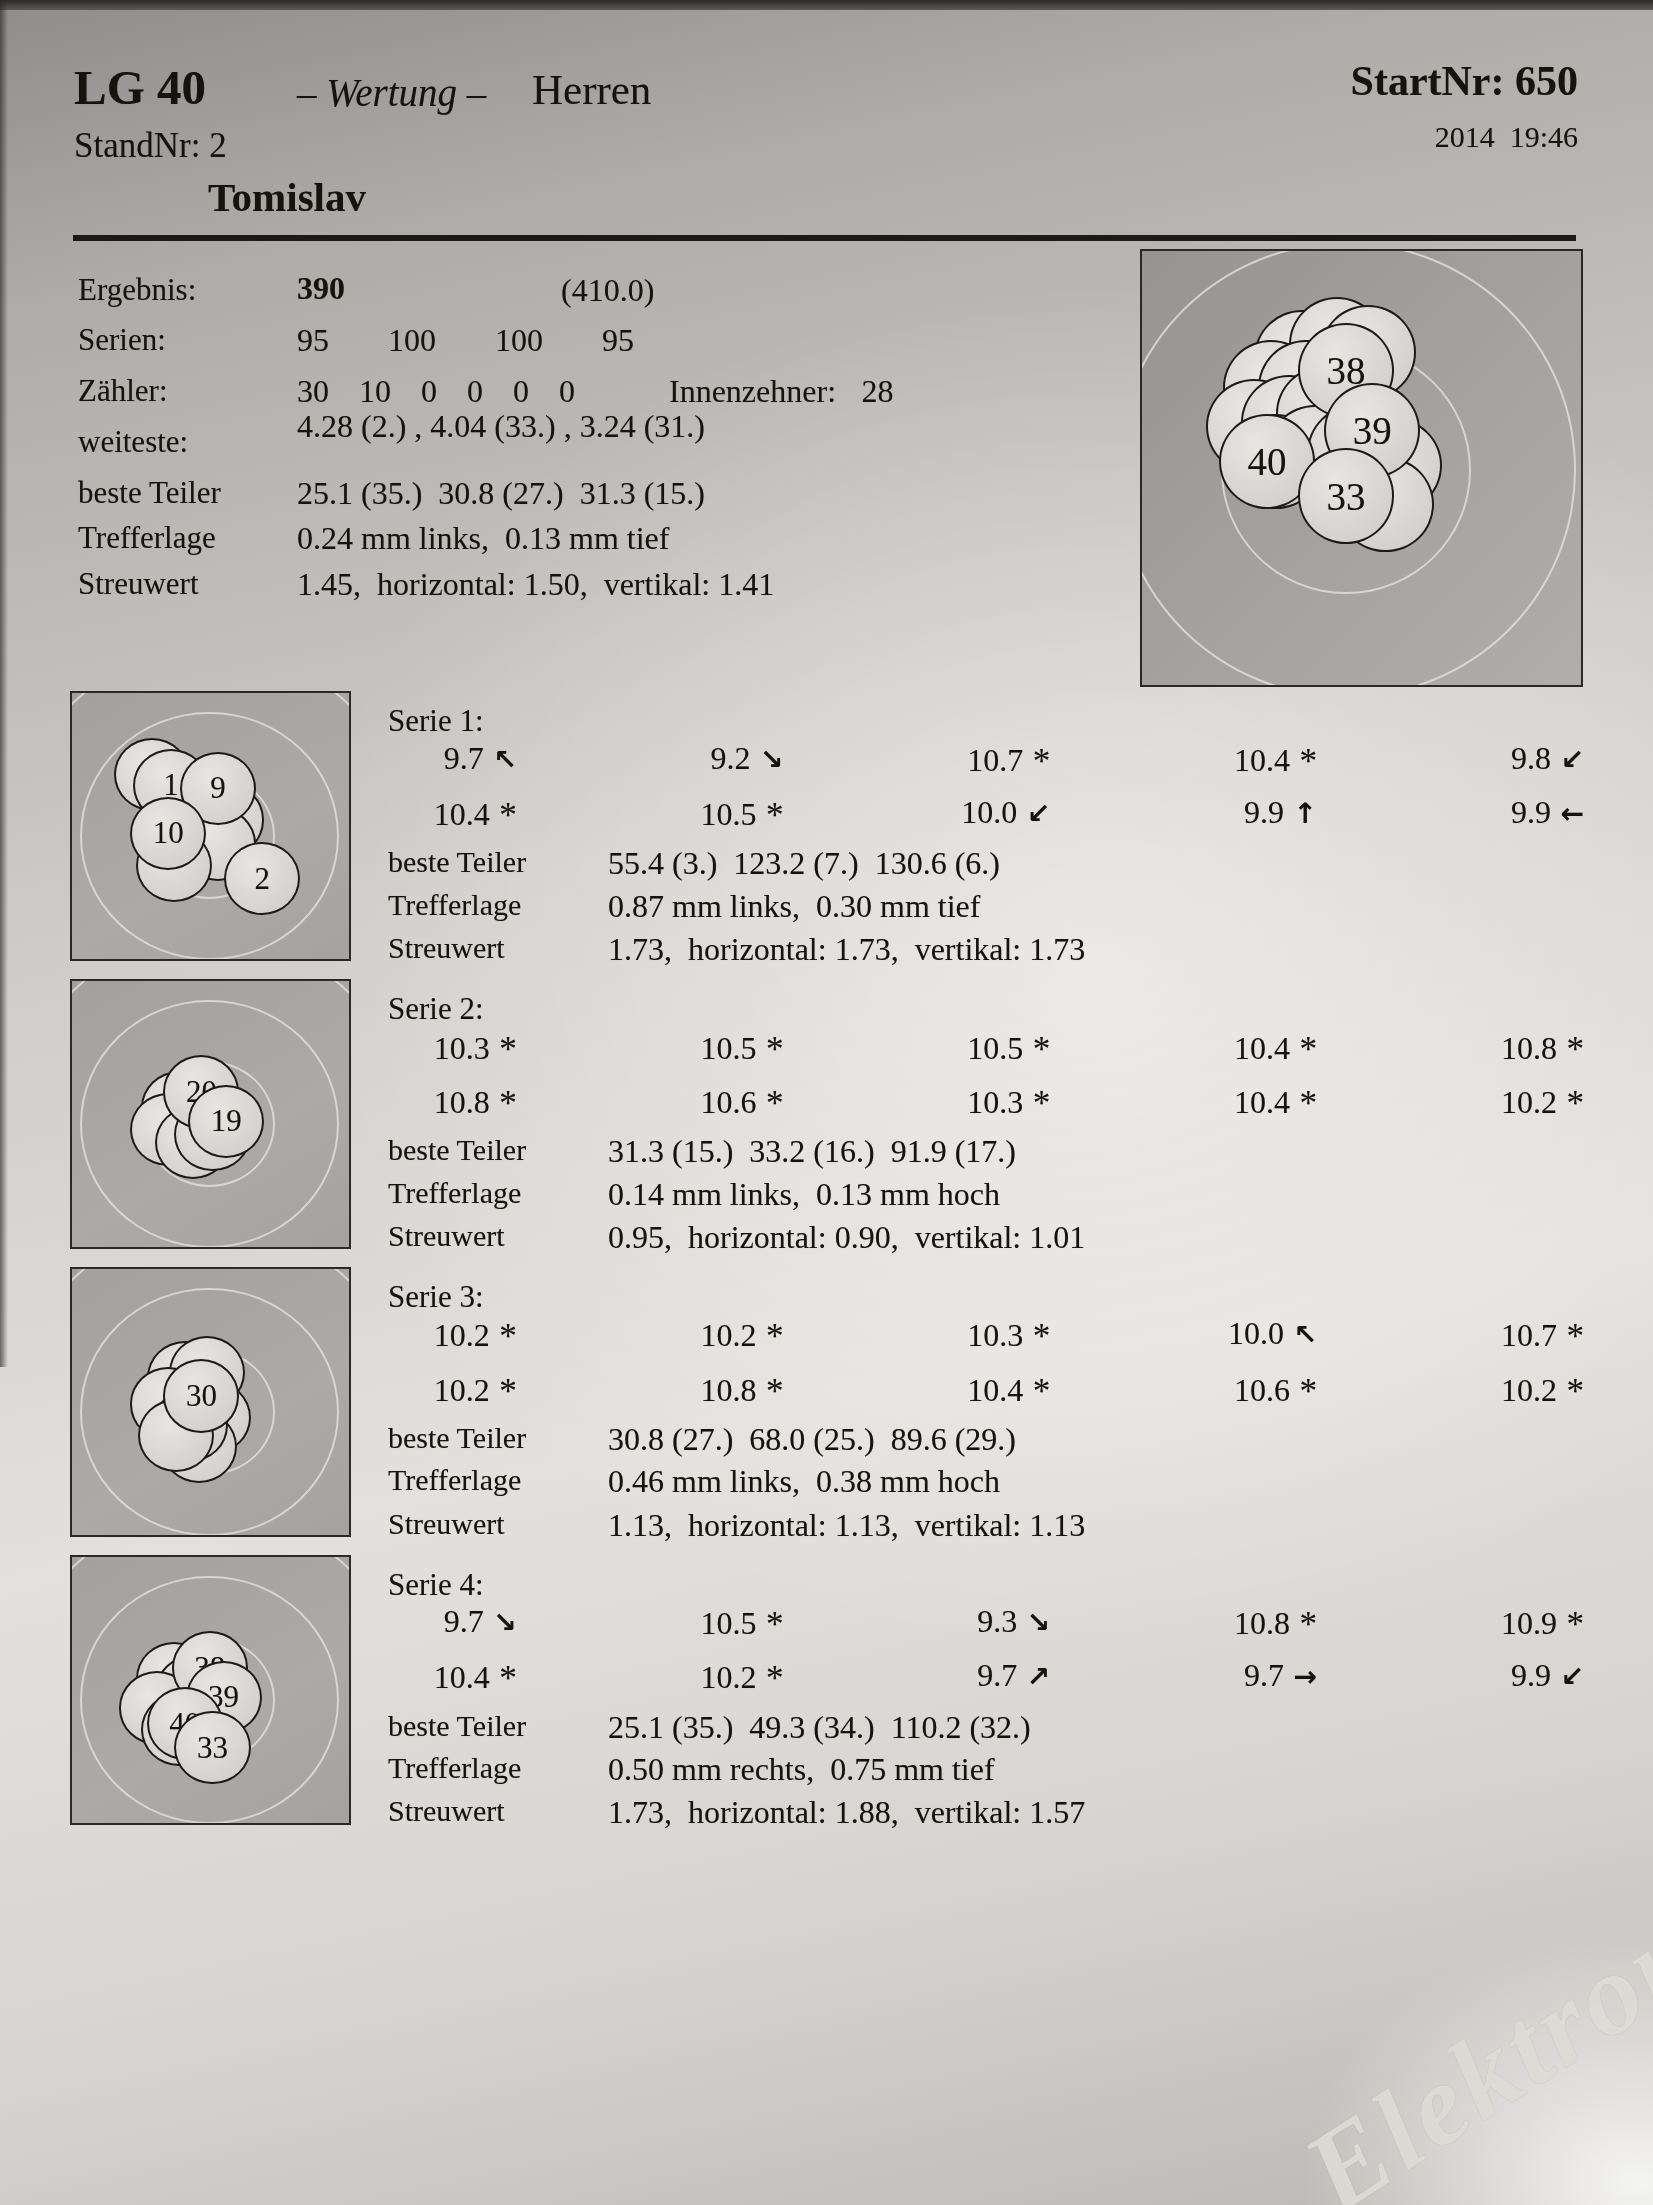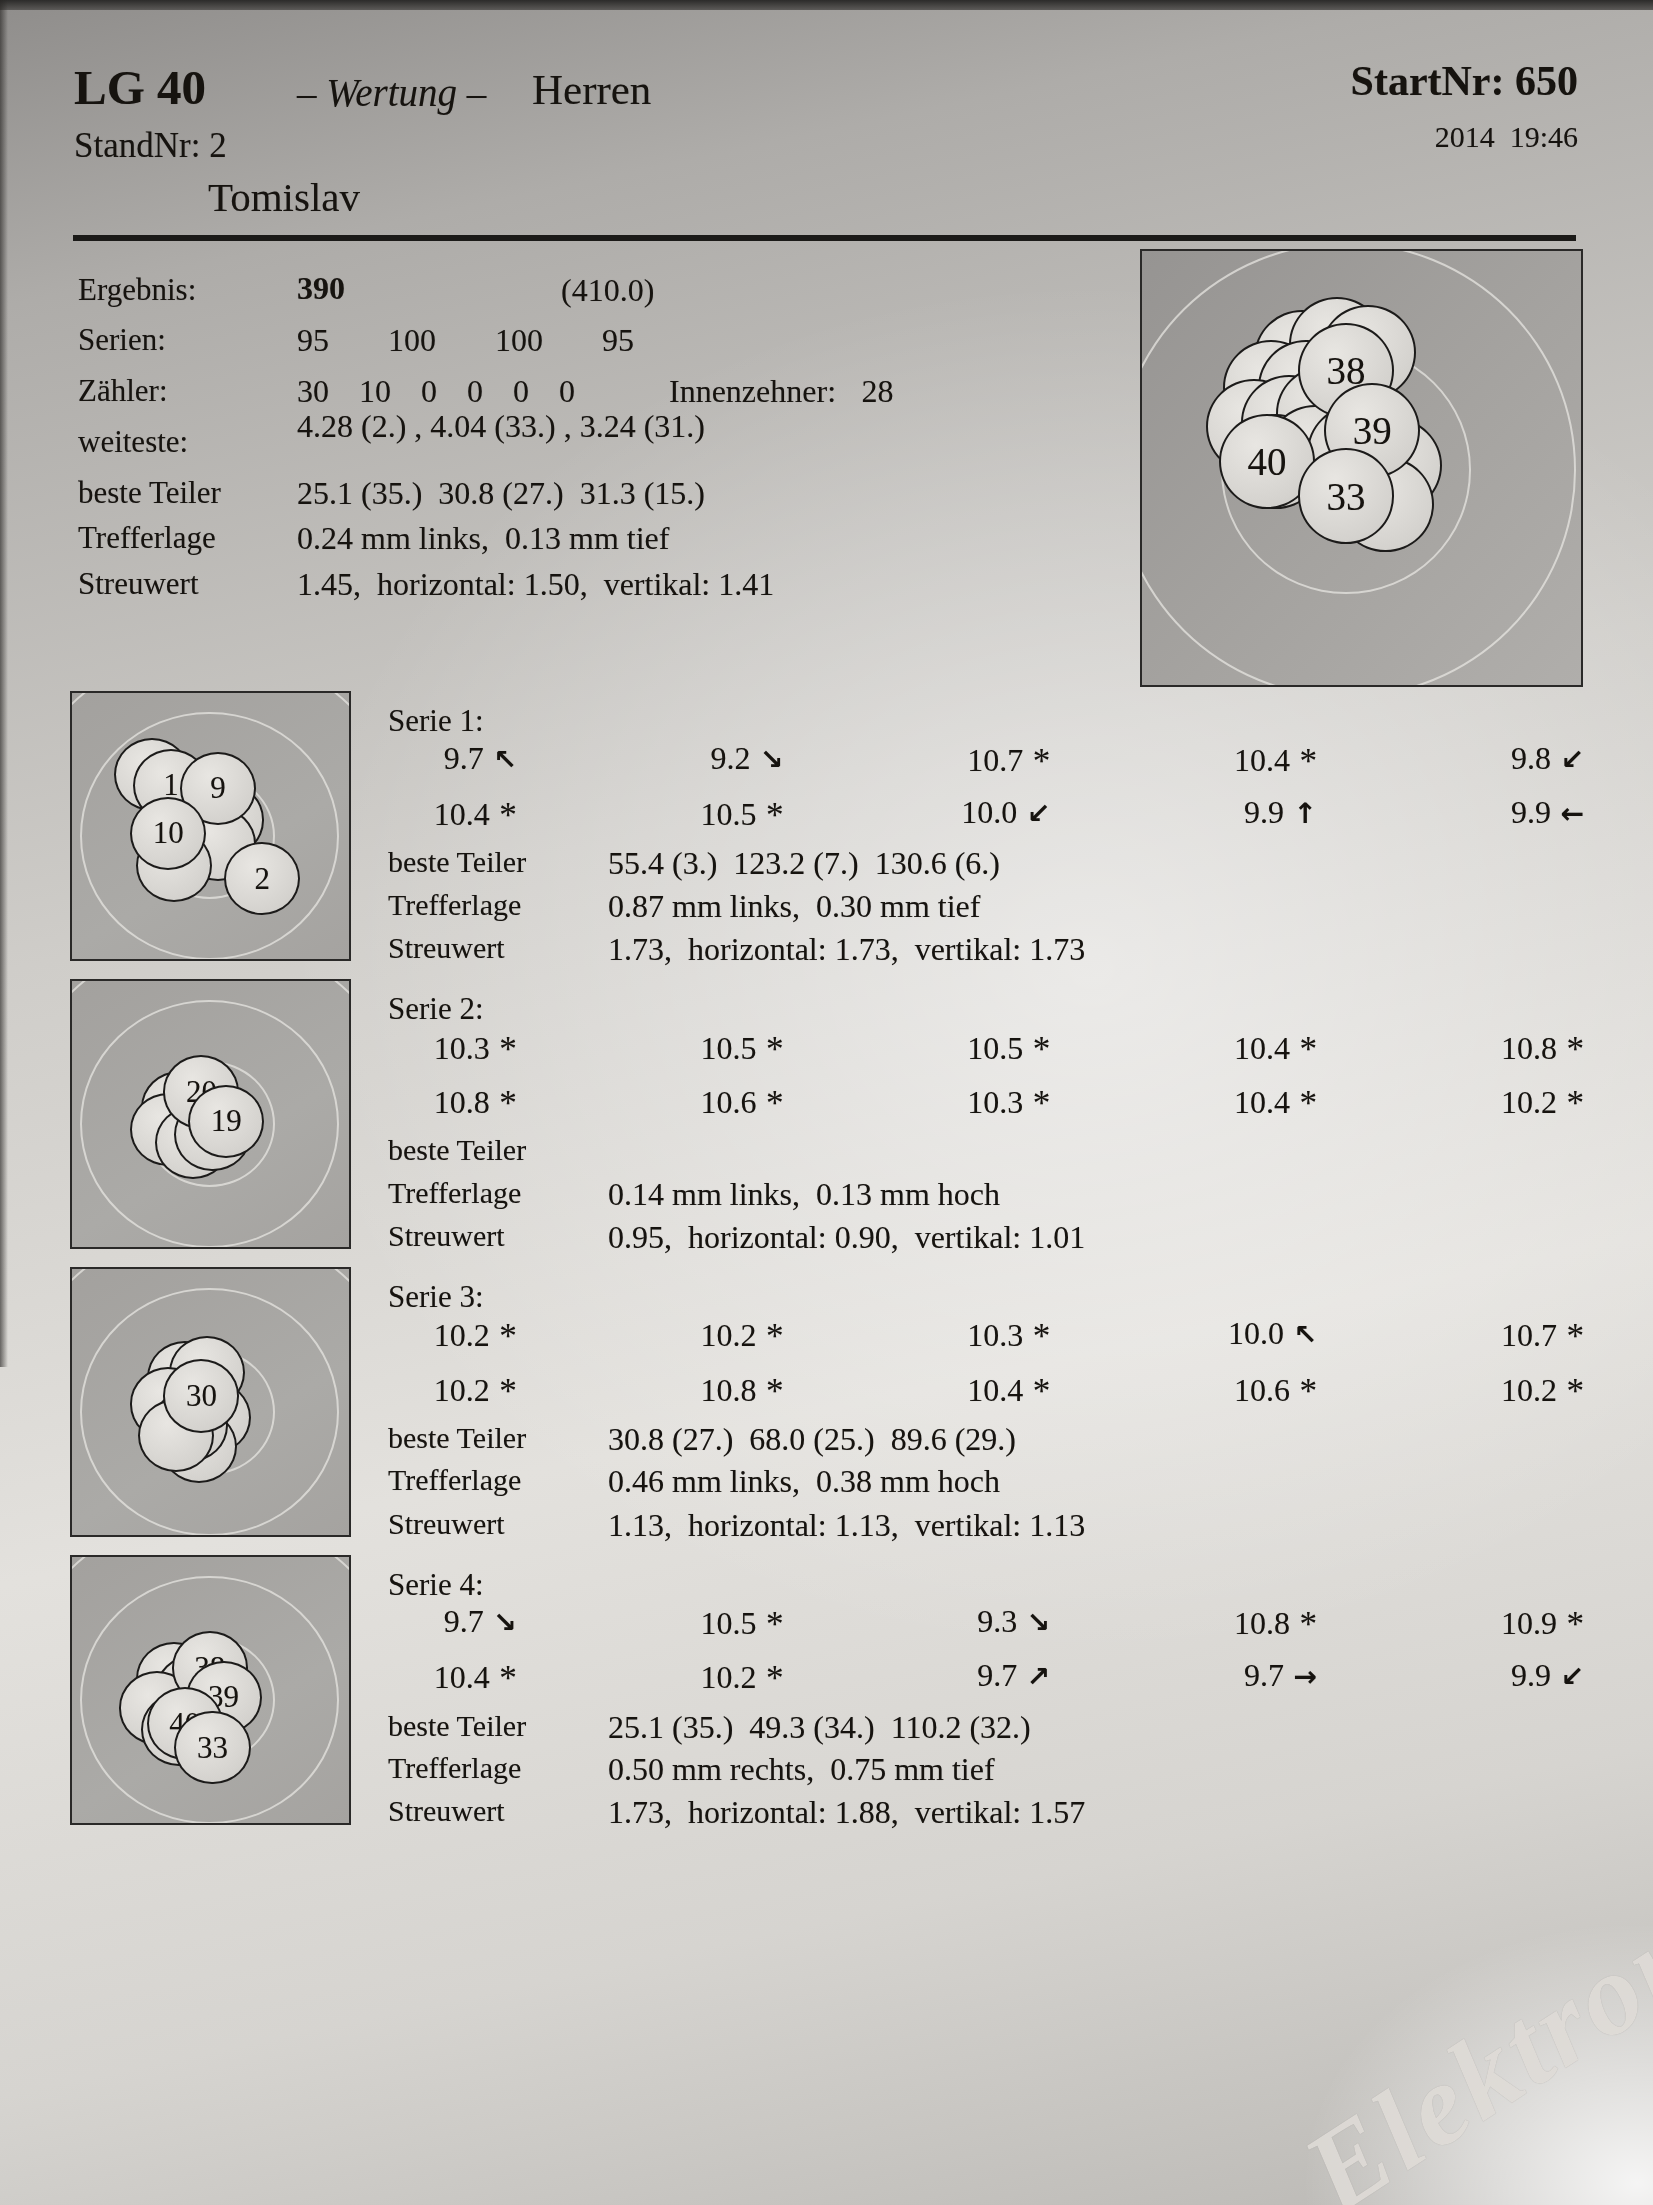--- a/index.html
+++ b/index.html
@@ -18,21 +18,21 @@
   .edge-top{left:0;top:0;width:100%;height:9.5px;background:linear-gradient(#2c2b2a,#5c5a58);}
   .edge-left{left:0;top:0;width:8px;height:62%;background:linear-gradient(90deg,rgba(40,38,36,.65),rgba(40,38,36,0));}
   .rule{left:73px;top:235px;width:1503px;height:6px;background:#1b1a18;}
 
   .h-title{left:74px;top:59px;font-size:49px;font-weight:bold;}
   .h-sub{left:297px;top:70px;font-size:39px;font-style:italic;}
   .h-cat{left:532px;top:65px;font-size:43px;font-weight:normal;}
   .h-start{right:76px;top:57px;font-size:42px;font-weight:bold;}
   .h-stand{left:74px;top:126px;font-size:35px;}
   .h-date{right:76px;top:120px;font-size:30px;}
-  .h-shooter{left:208px;top:173px;font-size:41px;font-weight:normal;}
+  .h-shooter{left:208px;top:173px;font-size:41px;font-weight:bold;}
 
   .sum-label{left:78px;font-size:31px;}
   .sum-value{left:297px;font-size:32px;}
   .sum-flex{display:flex;align-items:baseline;}
   .serien-vals{gap:59px;}
   .zaehler-vals{gap:30px;}
   .innen-value{margin-left:17.6px;}
 
   .target{position:absolute;overflow:hidden;border:2.7px solid #2a2928;
     background:linear-gradient(135deg,#969492 0%,#a5a3a0 55%,#b0aeab 100%);}
@@ -212,20 +212,21 @@
       <div class="shot-cell" data-name="shot-value"><span data-name="shot-score">10.8</span><span class="mark mark-star" data-name="inner-ten-star-icon">*</span></div>
     </div>
   <div class="abs shots" style="top:1082px" data-name="serie-2-shots-row-2">
       <div class="shot-cell" data-name="shot-value"><span data-name="shot-score">10.8</span><span class="mark mark-star" data-name="inner-ten-star-icon">*</span></div>
       <div class="shot-cell" data-name="shot-value"><span data-name="shot-score">10.6</span><span class="mark mark-star" data-name="inner-ten-star-icon">*</span></div>
       <div class="shot-cell" data-name="shot-value"><span data-name="shot-score">10.3</span><span class="mark mark-star" data-name="inner-ten-star-icon">*</span></div>
       <div class="shot-cell" data-name="shot-value"><span data-name="shot-score">10.4</span><span class="mark mark-star" data-name="inner-ten-star-icon">*</span></div>
       <div class="shot-cell" data-name="shot-value"><span data-name="shot-score">10.2</span><span class="mark mark-star" data-name="inner-ten-star-icon">*</span></div>
     </div>
   <div class="abs stat-label" style="top:1133px" data-name="serie-2-beste-teiler-label">beste Teiler</div>
+  <div class="abs stat-value pre" style="top:1133px" data-name="serie-2-beste-teiler-value">31.3 (15.)  33.2 (16.)  91.9 (17.)</div>
   <div class="abs stat-label" style="top:1176px" data-name="serie-2-trefferlage-label">Trefferlage</div>
   <div class="abs stat-value pre" style="top:1176px" data-name="serie-2-trefferlage-value">0.14 mm links,  0.13 mm hoch</div>
   <div class="abs stat-label" style="top:1219px" data-name="serie-2-streuwert-label">Streuwert</div>
   <div class="abs stat-value pre" style="top:1219px" data-name="serie-2-streuwert-value">0.95,  horizontal: 0.90,  vertikal: 1.01</div>
 
   <div class="target small" style="left:70px;top:1267px;width:277px;height:266px" data-name="serie-3-target-image">
       <div class="ring" data-name="target-ring" style="left: 26%; top: 30%; width: 46%; height: 46%;"></div>
       <div class="ring" data-name="target-ring" style="left: 3%; top: 7%; width: 92%; height: 92%;"></div>
       <div class="ring" data-name="target-ring" style="left: -21%; top: -17%; width: 140%; height: 140%;"></div>
       <div class="ring" data-name="target-ring" style="left: -45%; top: -41%; width: 188%; height: 188%;"></div>

